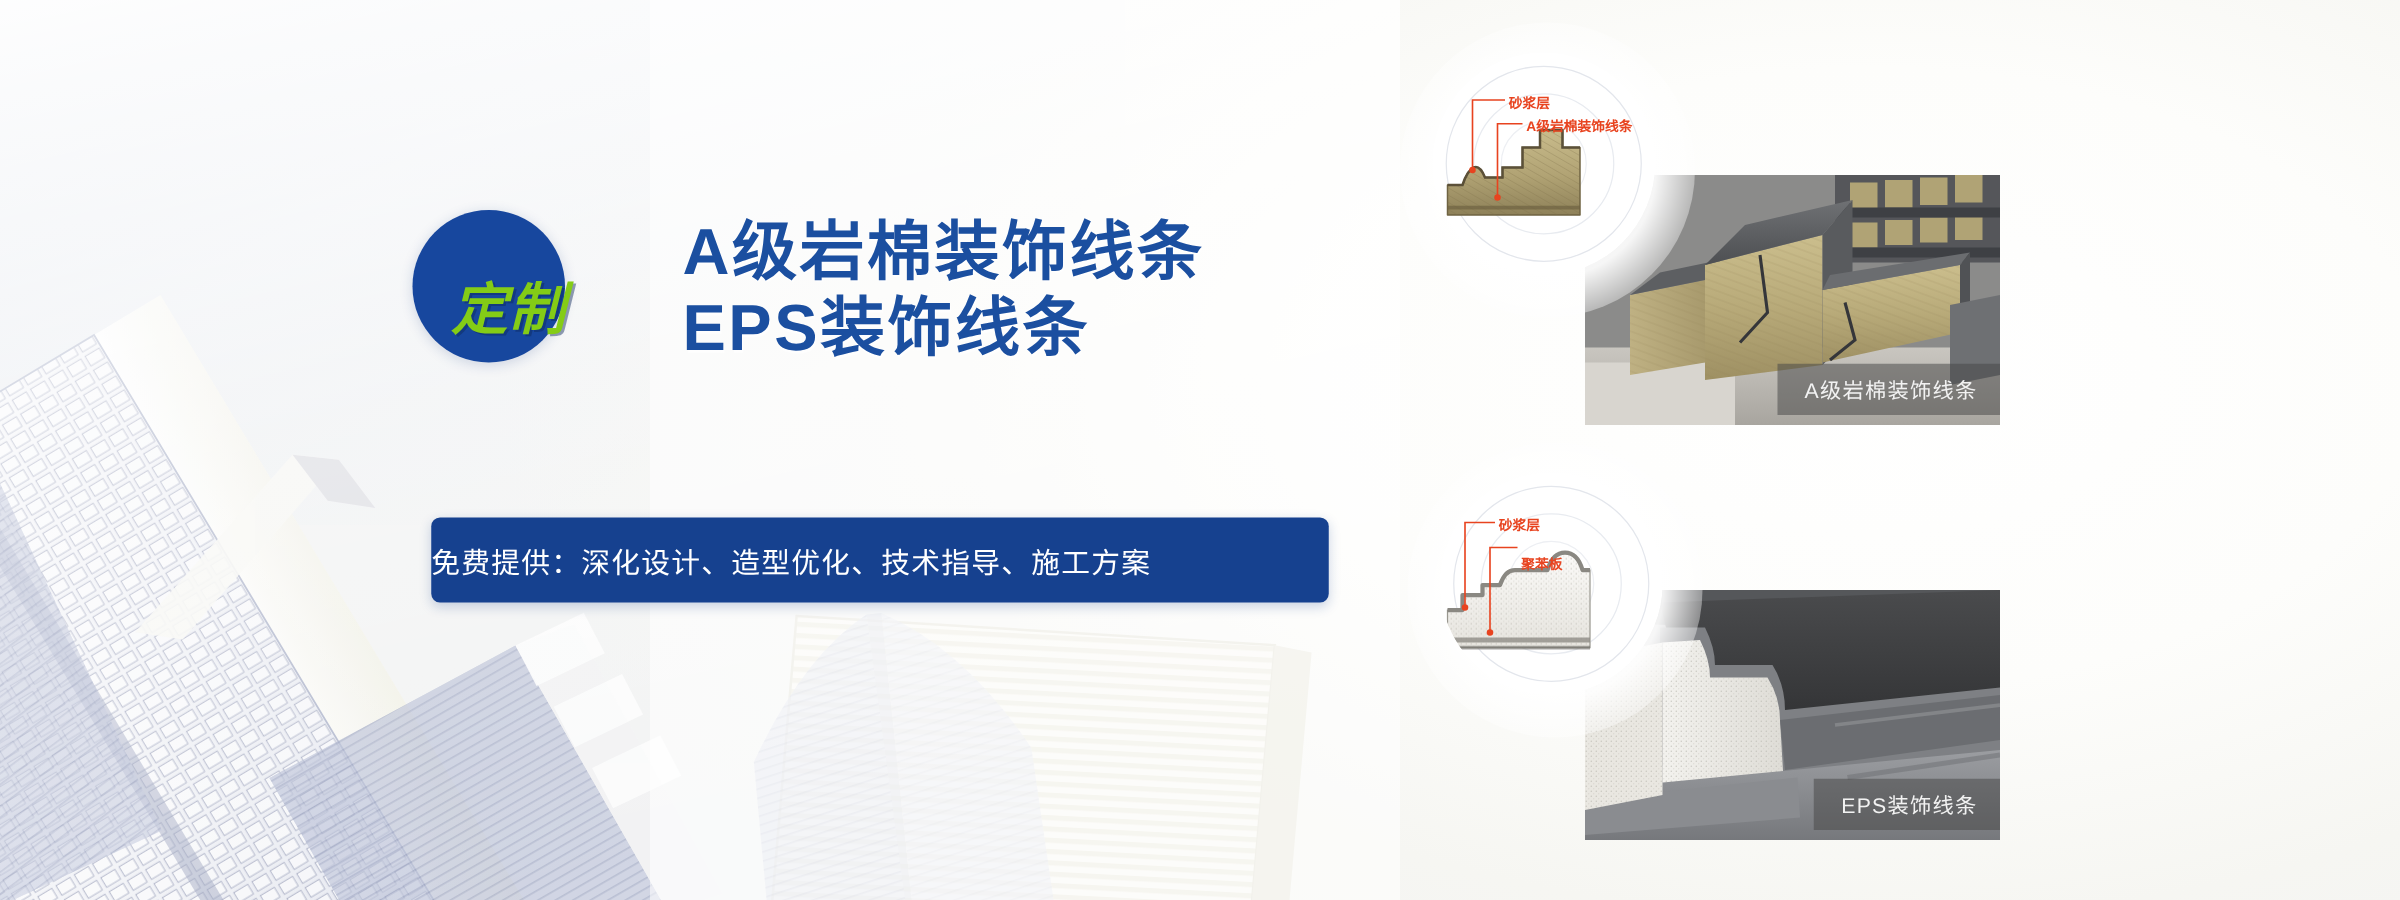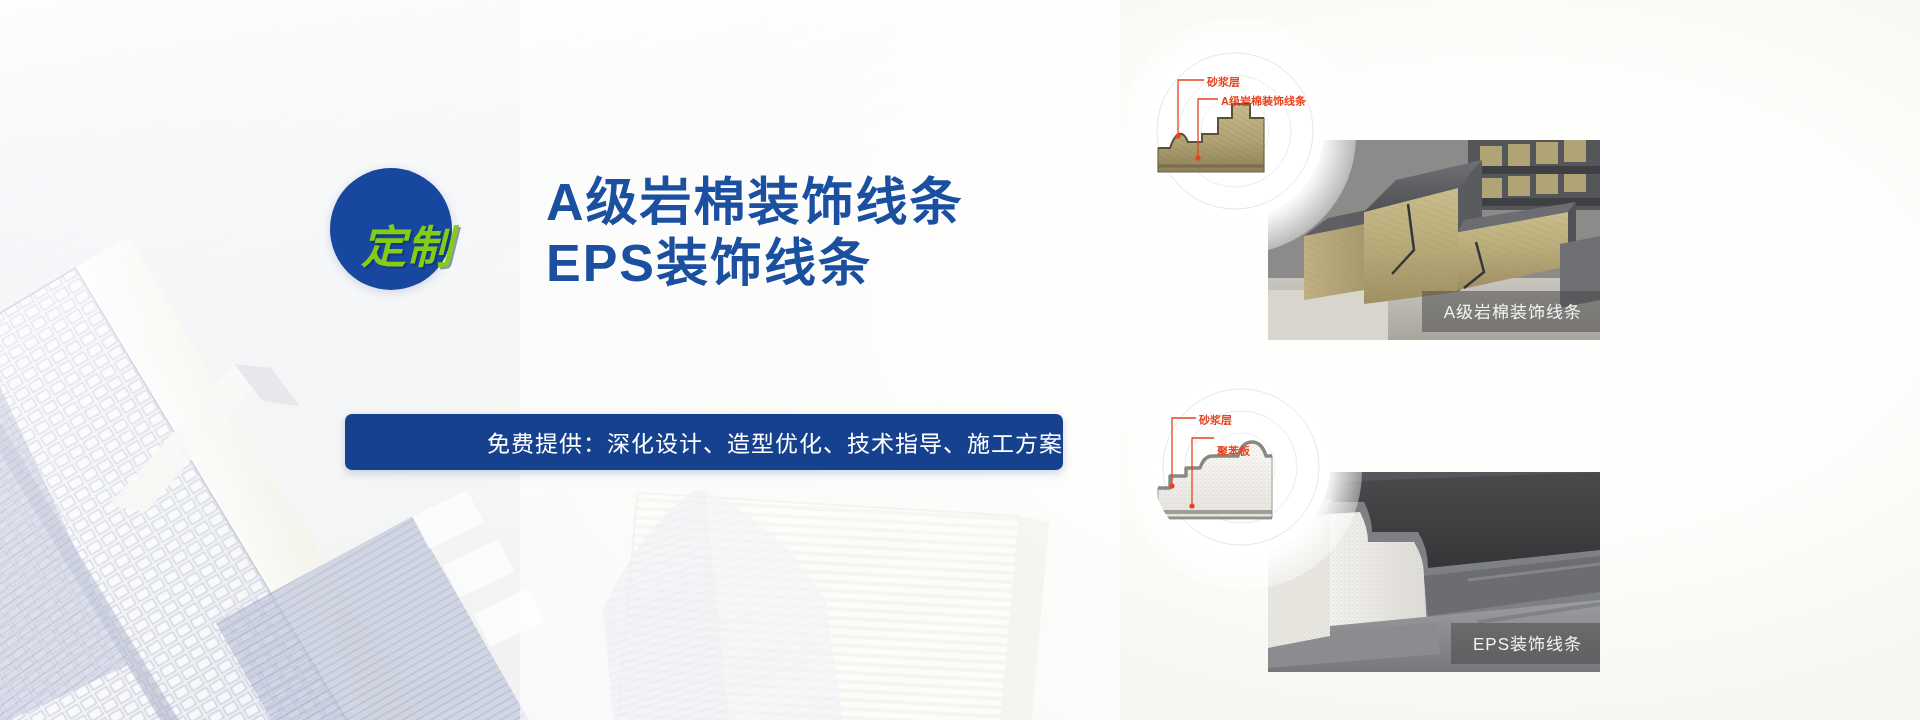--- a/index.html
+++ b/index.html
@@ -43,22 +43,22 @@
   
   .headline{position:absolute;left:546px;top:172px;}
   .headline .ln{
     color:#1b4fa0;font-size:52px;font-weight:700;line-height:1.18;
     letter-spacing:2px;white-space:nowrap;
     text-shadow:1px 2px 1px rgba(255,255,255,.7);
   }
   
   .pill{
     position:absolute;left:345px;top:414px;
-    width:718px;height:56px;border-radius:7px;background:#16418f;
-    display:flex;align-items:center;justify-content:flex-end;
+    width:718px;height:68px;border-radius:7px;background:#16418f;
+    display:flex;align-items:center;justify-content:flex-start;
     box-shadow:0 3px 9px rgba(22,65,143,.22);
   }
   .pill-text{color:#fff;font-size:23px;letter-spacing:1px;white-space:nowrap;}
 
   
   .card{position:absolute;overflow:hidden;}
   .card-top{left:1268px;top:140px;width:332px;height:200px;}
   .card-bot{left:1268px;top:472px;width:332px;height:200px;}
   .photo{position:absolute;left:0;top:0;width:100%;height:100%;}
   .cap{

